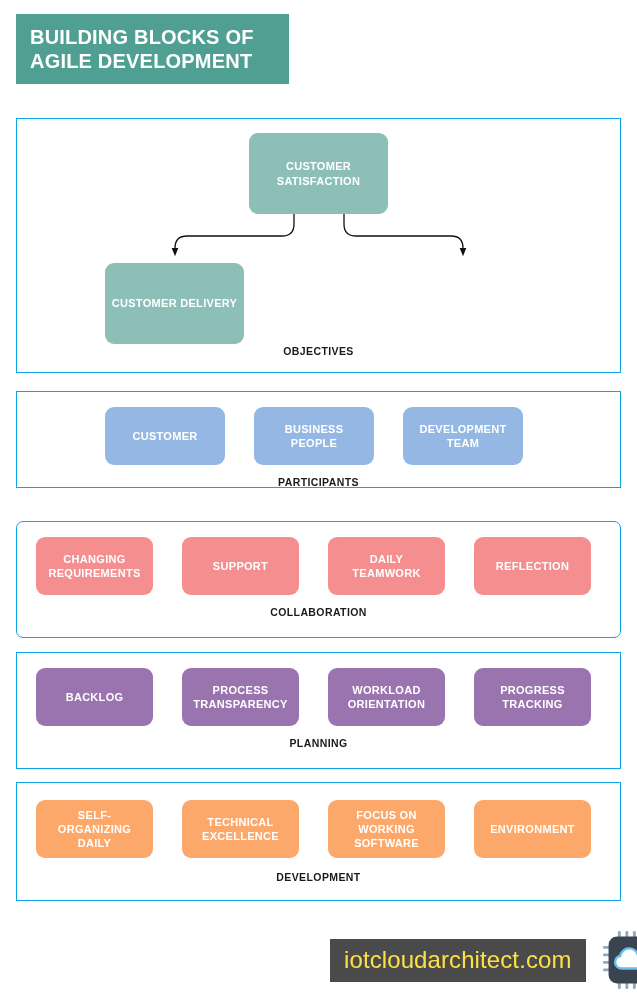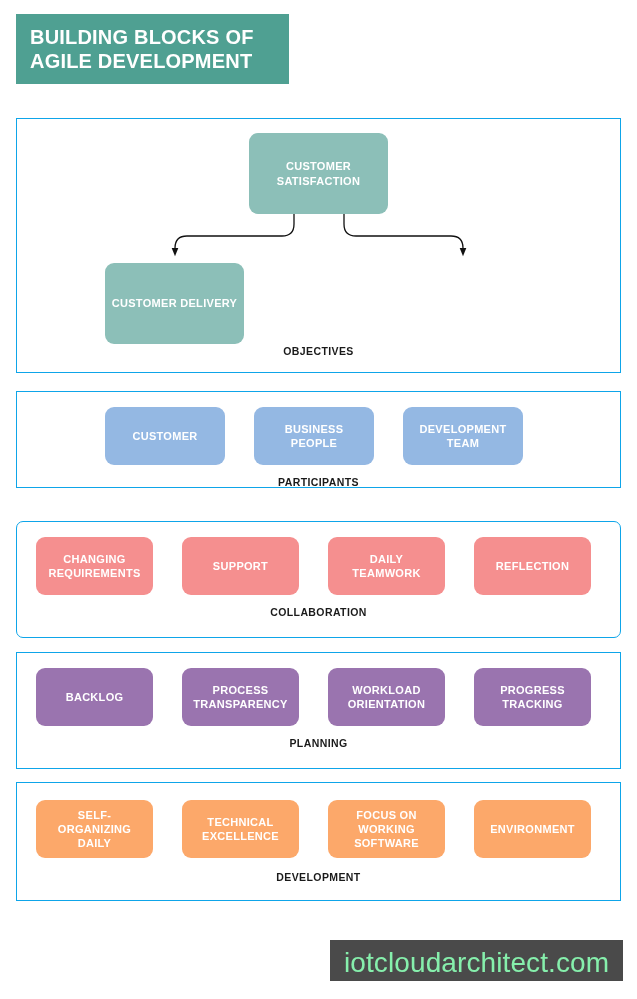--- a/index.html
+++ b/index.html
@@ -141,23 +141,23 @@
   .footer {
     position: absolute;
     left: 330px;
     top: 930px;
     display: flex;
     align-items: center;
     gap: 16px;
   }
   .footer-url {
     background: #4A4A4A;
-    color: #86efac;
-    font-size: 28px;
-    padding: 9px 14px 4px 14px;
+    color: #fde047;
+    font-size: 24px;
+    padding: 9px 14px 10px 14px;
     line-height: 1;
     letter-spacing: 0.1px;
   }
   .footer-logo { width: 60px; height: 60px; }
 </style>
 </head>
 <body>
 
 <div class="title-banner">
   <div class="title-banner-text">

